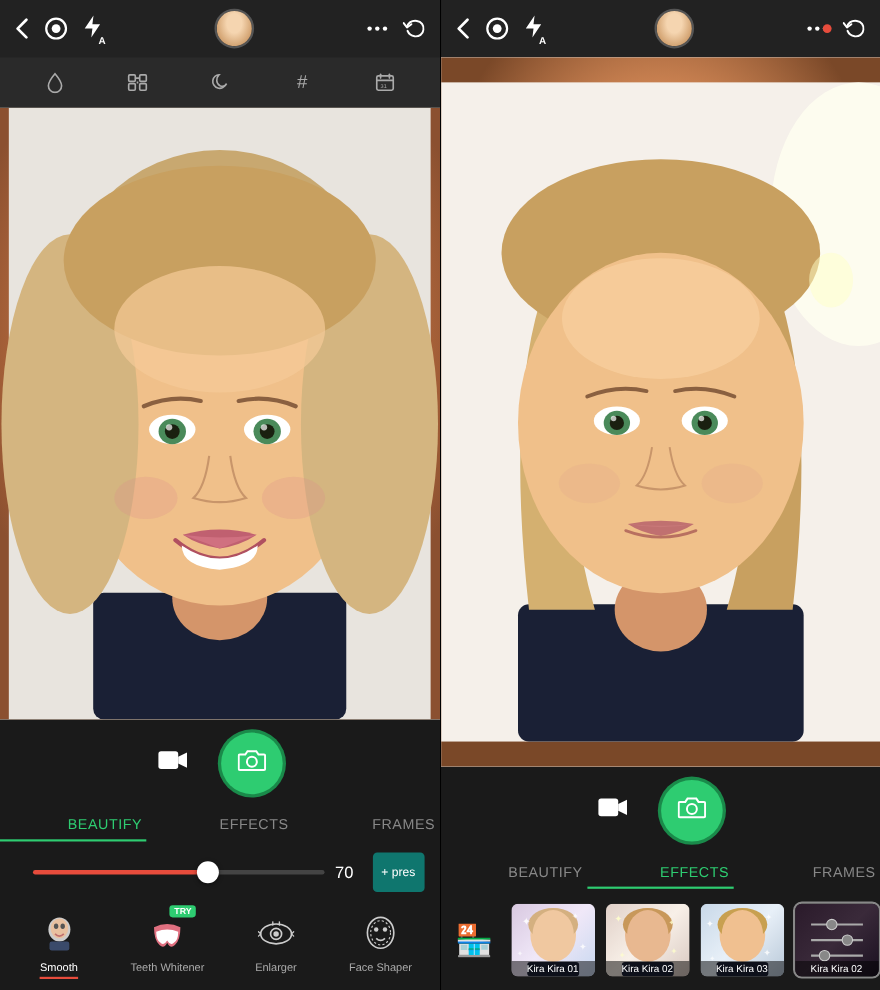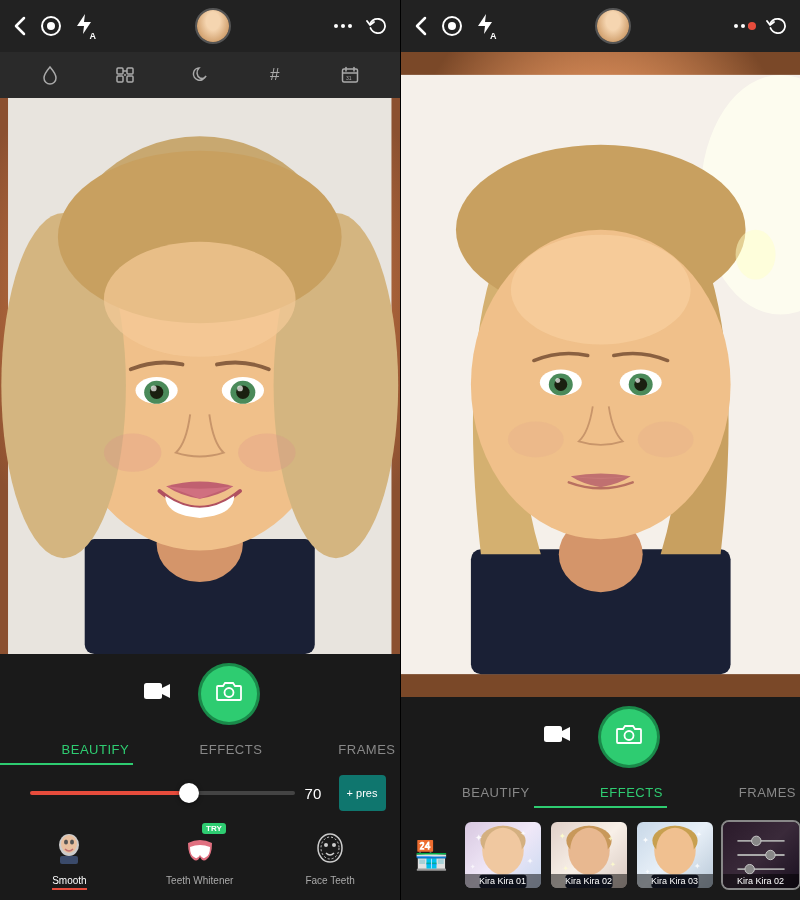--- a/index.html
+++ b/index.html
@@ -552,32 +552,49 @@
         <div class="tool-icon-wrap" style="position:relative;">
           <svg width="34" height="28" viewBox="0 0 34 28" fill="none">
             <path d="M5 8 Q17 2 29 8 Q29 20 24 24 Q20 28 17 22 Q14 28 10 24 Q5 20 5 8Z" fill="#e07080"></path>
             <path d="M7 12 Q17 8 27 12 Q27 20 23 22 Q20 25 17 20 Q14 25 11 22 Q7 20 7 12Z" fill="#fff"></path>
           </svg>
           <div class="try-badge">TRY</div>
         </div>
         <span class="tool-label">Teeth Whitener</span>
       </div>
 
+      <div class="tool-item">
+        <div class="tool-icon-wrap">
+          <svg width="34" height="30" viewBox="0 0 34 30" fill="none">
+
+            <ellipse cx="17" cy="15" rx="14" ry="9" fill="none" stroke="#ccc" stroke-width="1.5"></ellipse>
+            <circle cx="17" cy="15" r="5" fill="none" stroke="#ccc" stroke-width="1.5"></circle>
+            <circle cx="17" cy="15" r="2.5" fill="#ccc"></circle>
+
+            <path d="M3 15 L1 13 M3 15 L1 17" stroke="#ccc" stroke-width="1.2" stroke-linecap="round"></path>
+            <path d="M31 15 L33 13 M31 15 L33 17" stroke="#ccc" stroke-width="1.2" stroke-linecap="round"></path>
+
+            <line x1="14" y1="4" x2="14" y2="7" stroke="#ccc" stroke-width="1.2" stroke-linecap="round"></line>
+            <line x1="20" y1="4" x2="20" y2="7" stroke="#ccc" stroke-width="1.2" stroke-linecap="round"></line>
+          </svg>
+        </div>
+        <span class="tool-label">Enlarger</span>
+      </div>
 
       <div class="tool-item">
         <div class="tool-icon-wrap">
           <svg width="34" height="34" viewBox="0 0 34 34" fill="none">
             <ellipse cx="17" cy="16" rx="12" ry="14" fill="none" stroke="#ccc" stroke-width="1.5"></ellipse>
             <ellipse cx="17" cy="16" rx="9" ry="11" fill="none" stroke="#ccc" stroke-width="1" stroke-dasharray="2,2"></ellipse>
             <ellipse cx="13" cy="13" rx="2" ry="2" fill="#ccc"></ellipse>
             <ellipse cx="21" cy="13" rx="2" ry="2" fill="#ccc"></ellipse>
             <path d="M13 21 Q17 25 21 21" stroke="#ccc" stroke-width="1.5" fill="none"></path>
           </svg>
         </div>
-        <span class="tool-label">Face Teeth</span>
+        <span class="tool-label">Face Shaper</span>
       </div>
     </div>
   </div>
 </div>
 
 <div class="panel-divider"></div>
 
 <div class="panel">
 
   <div class="top-bar" style="position:relative;">

